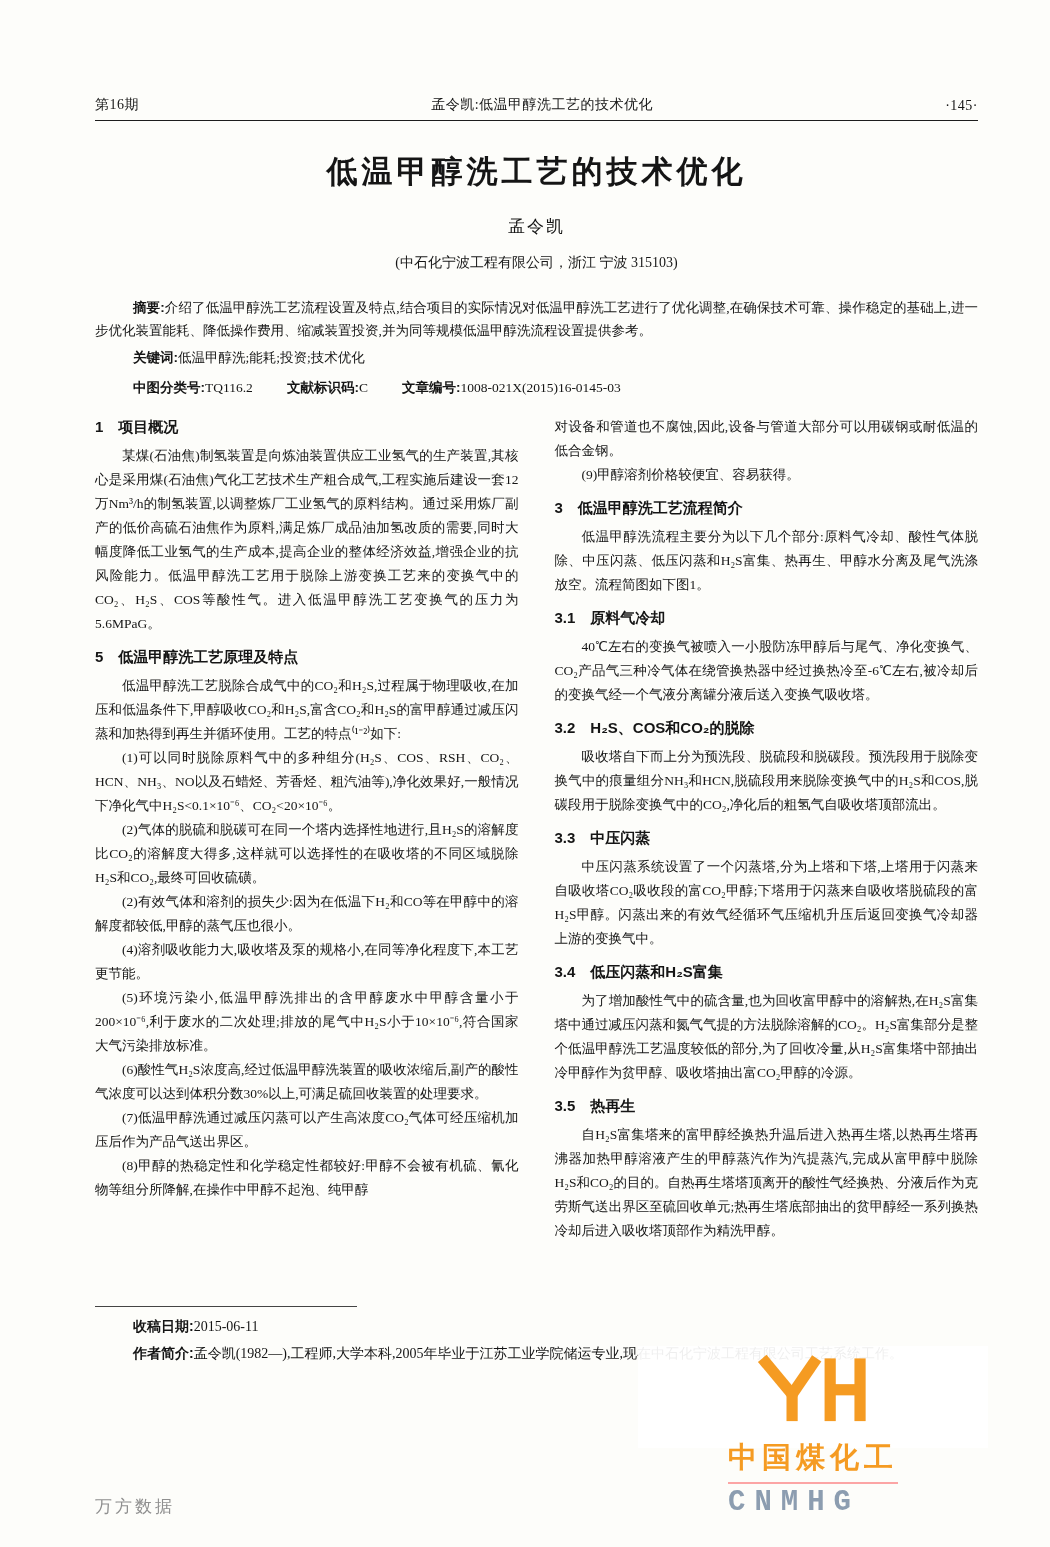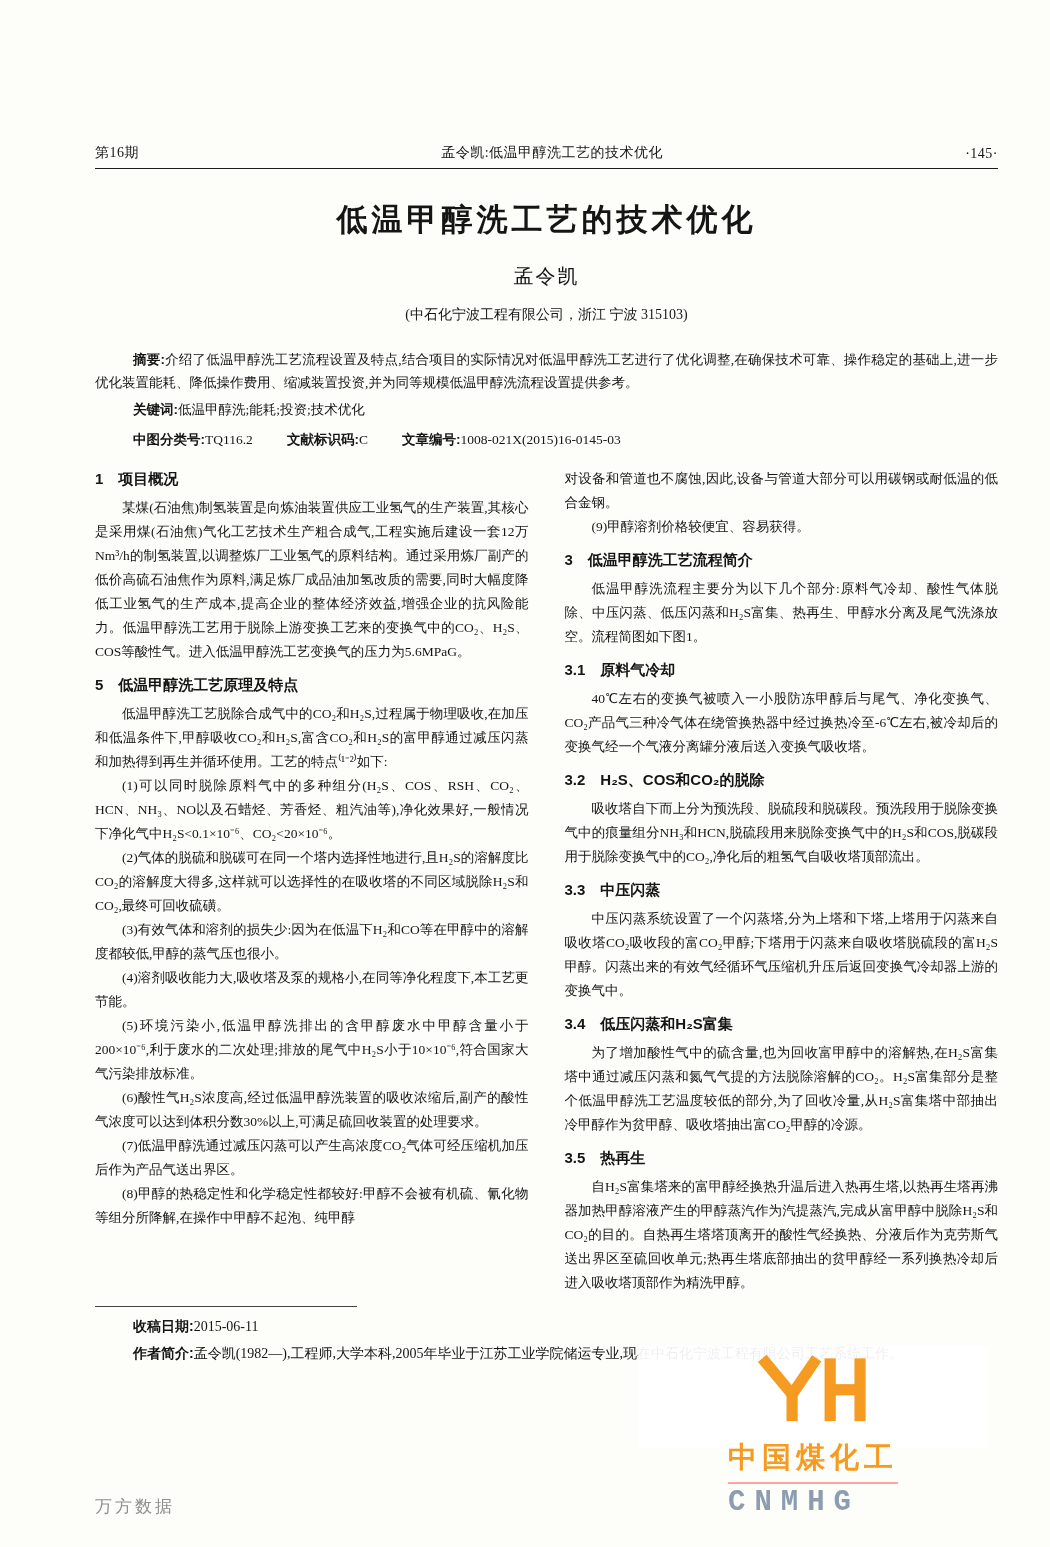--- a/index.html
+++ b/index.html
@@ -6,36 +6,36 @@
   html,body { background:#e9e9e7; }
   .page {
     position:relative;
     width:1050px; height:1547px;
     margin:0 auto;
     background:#fdfdfa;
     color:#151515;
     font-family:"Liberation Serif", serif;
     overflow:hidden;
   }
-  .inner { padding:96px 52px 0 95px;margin-top:48px; }
+  .inner { padding:96px 72px 0 95px; }
 
   
   .running-head {
     display:flex; justify-content:space-between; align-items:flex-end;
     font-size:14px; letter-spacing:0.5px;
   }
   .head-rule { border-top:1.8px solid #1d1d1d; margin-top:6px; }
 
   
   .title {
     text-align:center; margin-top:30px;
     font-family:"Liberation Sans", sans-serif;
     font-size:31px; font-weight:bold; letter-spacing:4px;
   }
-  .author { text-align:center; margin-top:22px; font-size:20px; letter-spacing:2px; }
+  .author { text-align:center; margin-top:22px; font-size:17px; letter-spacing:2px; }
   .affiliation { text-align:center; margin-top:16px; font-size:14px; }
 
   
   .meta-block { margin-top:24px; font-size:13.5px; line-height:23px; }
   .abstract { text-align:justify; text-indent:38px; }
   .meta-block b, .footnote b, .sec, .title {
     font-family:"Liberation Sans", sans-serif;
   }
   .keywords { margin-top:4px; text-indent:38px; }
   .class-line { margin-top:7px; text-indent:38px; }
@@ -113,21 +113,21 @@
 
     <div class="columns">
 
       <div class="col">
         <h3 class="sec">1　项目概况</h3>
         <p class="para">某煤(石油焦)制氢装置是向炼油装置供应工业氢气的生产装置,其核心是采用煤(石油焦)气化工艺技术生产粗合成气,工程实施后建设一套12万Nm³/h的制氢装置,以调整炼厂工业氢气的原料结构。通过采用炼厂副产的低价高硫石油焦作为原料,满足炼厂成品油加氢改质的需要,同时大幅度降低工业氢气的生产成本,提高企业的整体经济效益,增强企业的抗风险能力。低温甲醇洗工艺用于脱除上游变换工艺来的变换气中的CO₂、H₂S、COS等酸性气。进入低温甲醇洗工艺变换气的压力为5.6MPaG。</p>
         <h3 class="sec">5　低温甲醇洗工艺原理及特点</h3>
         <p class="para">低温甲醇洗工艺脱除合成气中的CO₂和H₂S,过程属于物理吸收,在加压和低温条件下,甲醇吸收CO₂和H₂S,富含CO₂和H₂S的富甲醇通过减压闪蒸和加热得到再生并循环使用。工艺的特点⁽¹⁻²⁾如下:</p>
         <p class="para">(1)可以同时脱除原料气中的多种组分(H₂S、COS、RSH、CO₂、HCN、NH₃、NO以及石蜡烃、芳香烃、粗汽油等),净化效果好,一般情况下净化气中H₂S&lt;0.1×10⁻⁶、CO₂&lt;20×10⁻⁶。</p>
         <p class="para">(2)气体的脱硫和脱碳可在同一个塔内选择性地进行,且H₂S的溶解度比CO₂的溶解度大得多,这样就可以选择性的在吸收塔的不同区域脱除H₂S和CO₂,最终可回收硫磺。</p>
-        <p class="para">(3)有效气体和溶剂的损失少:因为在低温下H₂和CO等在甲醇中的溶解度都较低,甲醇的蒸气压也很小。</p>
+        <p class="para">(2)有效气体和溶剂的损失少:因为在低温下H₂和CO等在甲醇中的溶解度都较低,甲醇的蒸气压也很小。</p>
         <p class="para">(4)溶剂吸收能力大,吸收塔及泵的规格小,在同等净化程度下,本工艺更节能。</p>
         <p class="para">(5)环境污染小,低温甲醇洗排出的含甲醇废水中甲醇含量小于200×10⁻⁶,利于废水的二次处理;排放的尾气中H₂S小于10×10⁻⁶,符合国家大气污染排放标准。</p>
         <p class="para">(6)酸性气H₂S浓度高,经过低温甲醇洗装置的吸收浓缩后,副产的酸性气浓度可以达到体积分数30%以上,可满足硫回收装置的处理要求。</p>
         <p class="para">(7)低温甲醇洗通过减压闪蒸可以产生高浓度CO₂气体可经压缩机加压后作为产品气送出界区。</p>
         <p class="para">(8)甲醇的热稳定性和化学稳定性都较好:甲醇不会被有机硫、氰化物等组分所降解,在操作中甲醇不起泡、纯甲醇</p>
       </div>
 
       <div class="col">
         <p class="para no-indent">对设备和管道也不腐蚀,因此,设备与管道大部分可以用碳钢或耐低温的低合金钢。</p>
         <p class="para">(9)甲醇溶剂价格较便宜、容易获得。</p>

